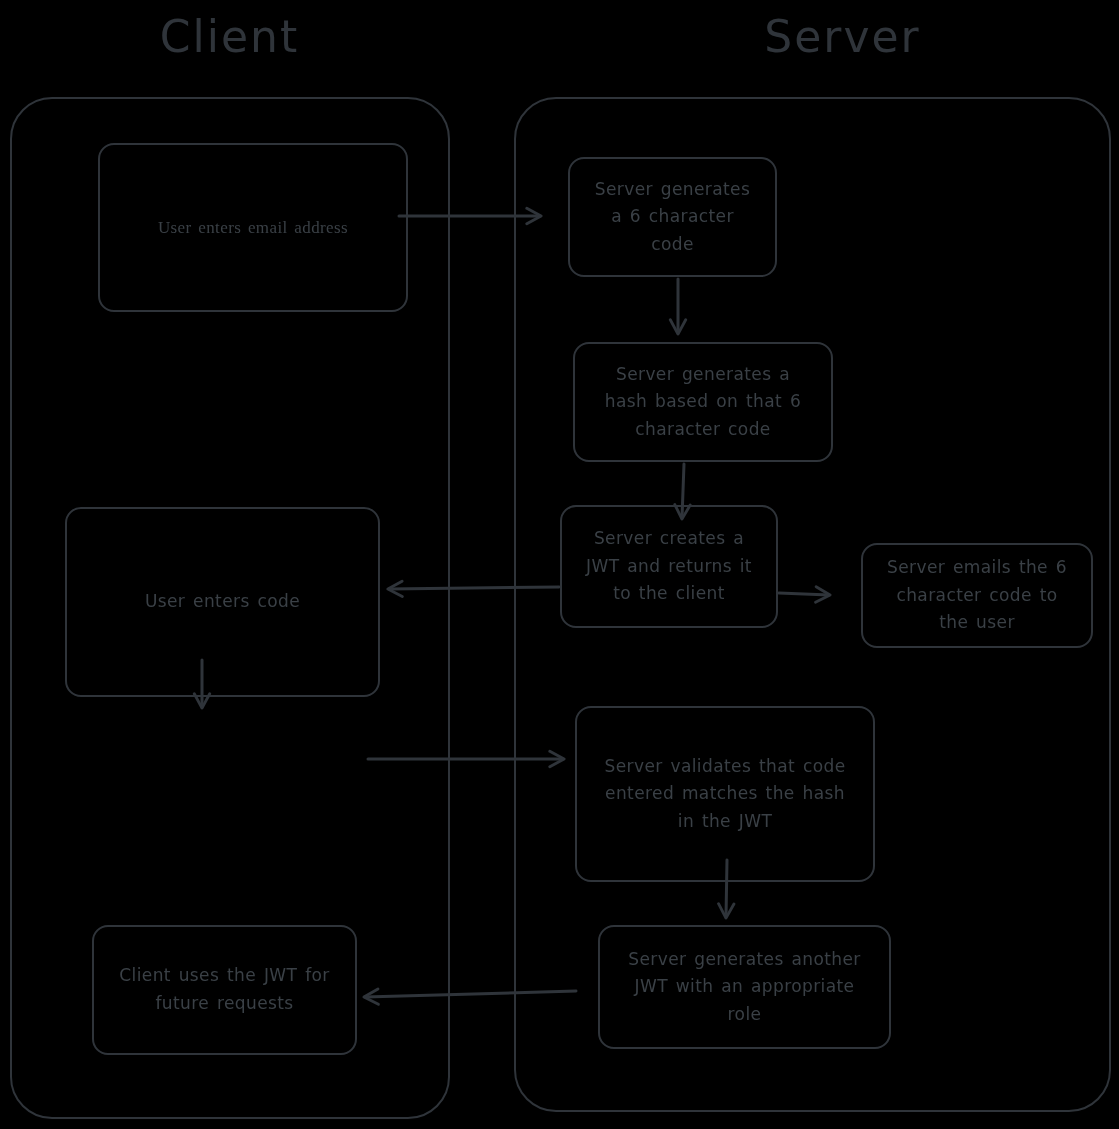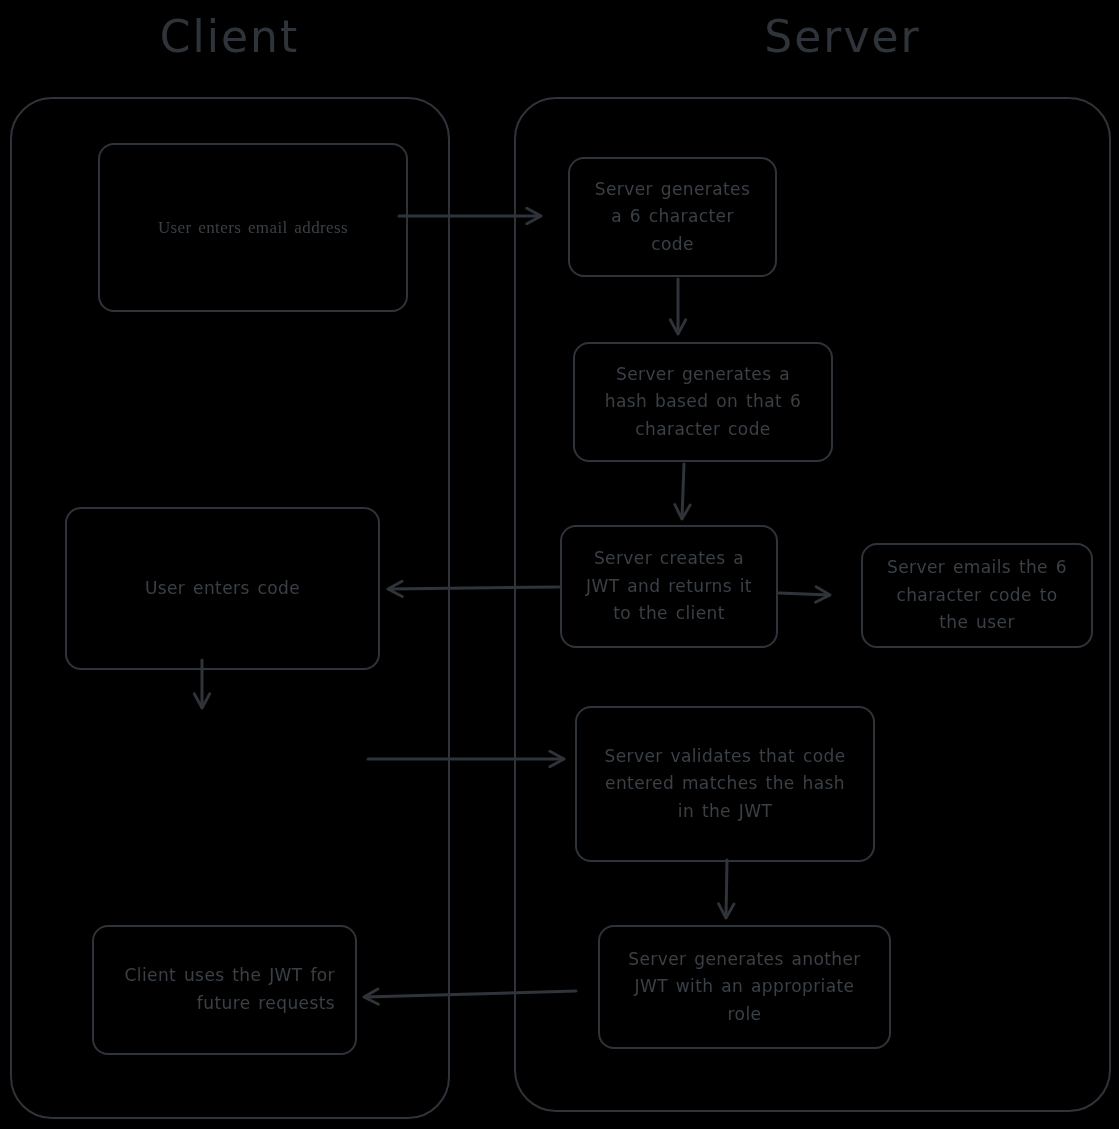--- a/index.html
+++ b/index.html
@@ -46,26 +46,26 @@
     color: var(--text, #3a4046);
     font-size: 17px;
     line-height: 1.62;
     letter-spacing: 0.4px;
     word-spacing: 2px;
   }
   
   .n-user-email     { left: 98px;  top: 143px; width: 310px; height: 169px; font-family: Liberation Serif, serif; }
   .n-gen-code       { left: 568px; top: 157px; width: 209px; height: 120px; }
   .n-gen-hash       { left: 573px; top: 342px; width: 260px; height: 120px; }
-  .n-creates-jwt    { left: 560px; top: 525px; width: 218px; height: 123px; text-align: center; }
+  .n-creates-jwt    { left: 560px; top: 505px; width: 218px; height: 123px; text-align: center; }
   .n-emails-code    { left: 837px; top: 543px; width: 232px; height: 105px; margin-left: 24px; }
-  .n-user-code      { left: 65px;  top: 507px; width: 315px; height: 163px; }
+  .n-user-code      { left: 65px;  top: 507px; width: 315px; height: 190px; }
   .n-client-posts   { left: 82px;  top: 714px; width: 284px; height: 133px; }
-  .n-validates      { left: 575px; top: 706px; width: 300px; height: 156px; }
-  .n-client-uses    { left: 92px;  top: 925px; width: 265px; height: 130px; text-align: right; }
+  .n-validates      { left: 575px; top: 706px; width: 300px; height: 176px; }
+  .n-client-uses    { left: 92px;  top: 925px; width: 265px; height: 130px; }
   .n-gen-role-jwt   { left: 575px; top: 925px; width: 293px; height: 124px; margin-left: 23px; }
   svg.arrows {
     position: absolute;
     left: 0; top: 0;
     width: 1119px; height: 1129px;
     pointer-events: none;
   }
   svg.arrows line {
     stroke: var(--stroke, #2f343a);
     stroke-width: 3;

